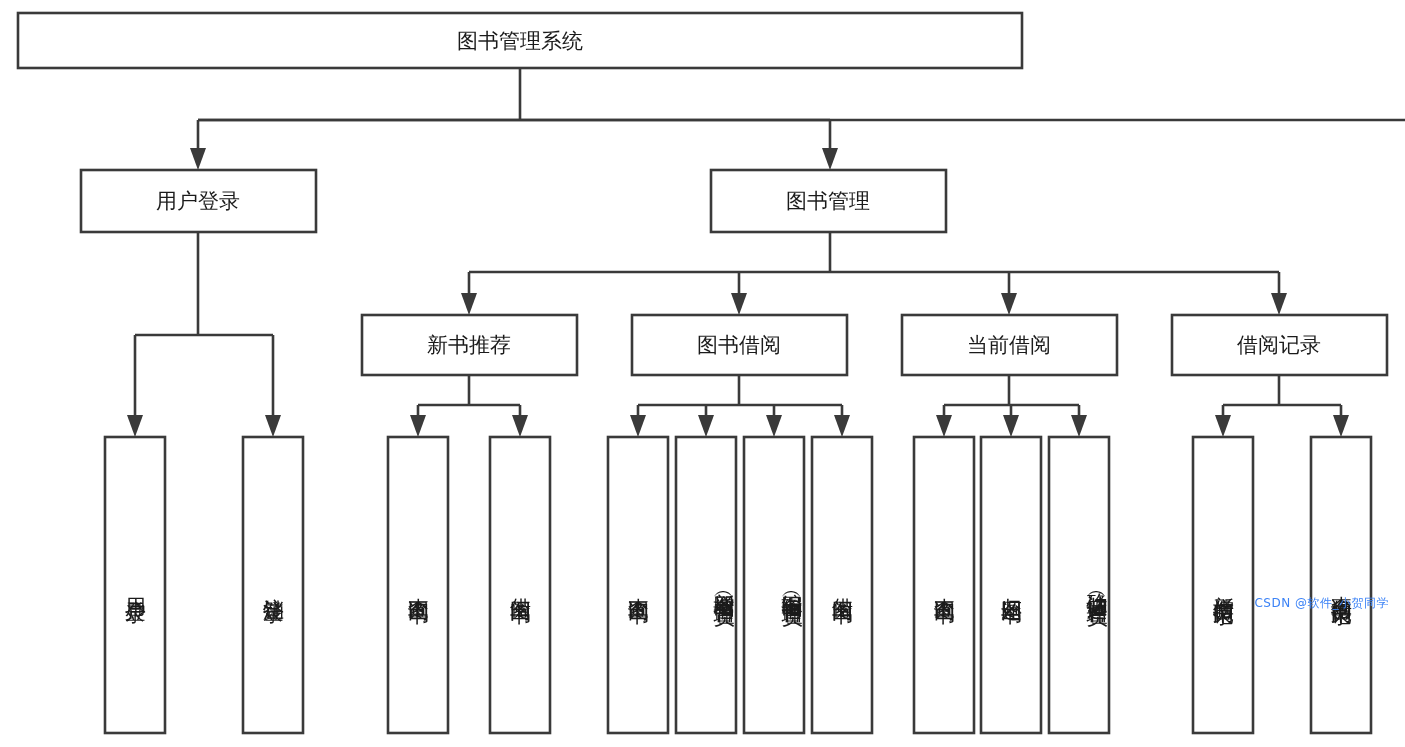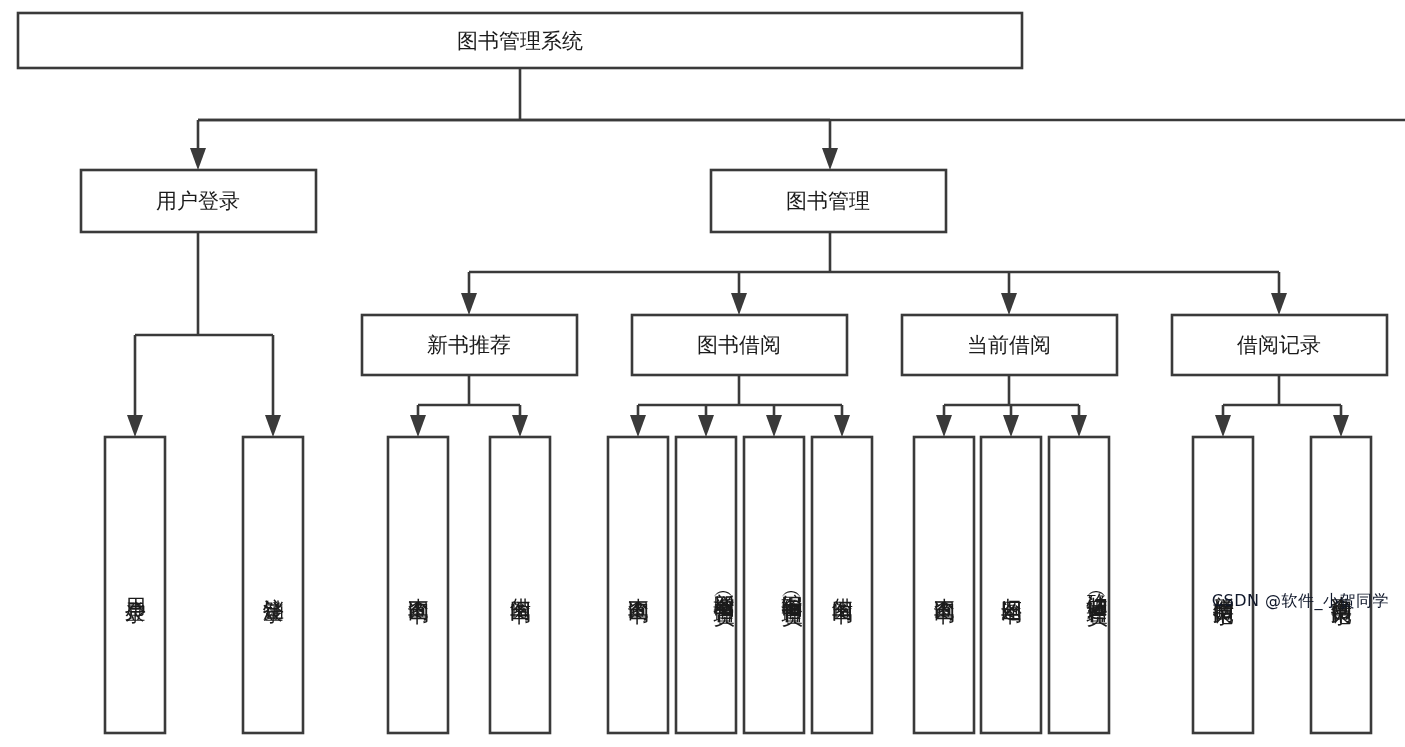--- a/index.html
+++ b/index.html
@@ -63,22 +63,22 @@
     display: flex;
     align-items: center;
     justify-content: center;
     pointer-events: none;
   }
   .watermark {
     position: absolute;
     right: 16px;
     bottom: 4px;
     font-family: "DejaVu Sans", "Liberation Sans", sans-serif;
-    font-size: 16px;
-    color: #0f172a;
+    font-size: 12px;
+    color: #3b82f6;
     white-space: nowrap;
     letter-spacing: 0.5px;
   }
 </style>
 </head>
 <body>
 
 <div id="diagram-root">
 
   <svg id="flow-svg" viewBox="0 0 1405 747">

